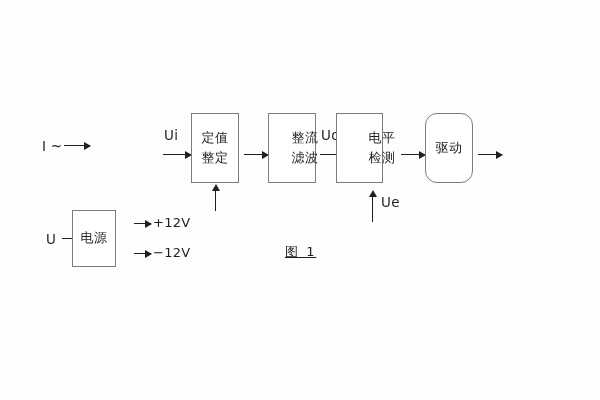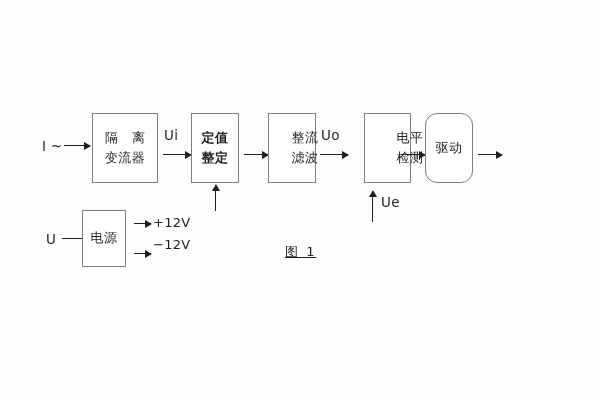--- a/index.html
+++ b/index.html
@@ -92,69 +92,65 @@
   }
 </style>
 </head>
 <body>
 
 <div id="canvas">
 
   <div class="lbl lbl-sig" style="left:42px; top:138px;">I ~</div>
   <div class="harrow" style="left:64px; top:145px; width:26px;"></div>
 
-  <div class="box wide-spacing" style="left:92px; top:113px; width:66px; height:70px;">
-    <span class="ln">隔 离</span>
-    <span class="ln">变流器</span>
-  </div>
 
   <div class="lbl lbl-sig" style="left:164px; top:127px;">Ui</div>
   <div class="harrow" style="left:163px; top:154px; width:28px;"></div>
 
-  <div class="box" style="left:191px; top:113px; width:48px; height:70px;font-weight:bold;">
+  <div class="box" style="left:191px; top:113px; width:48px; height:70px;">
     <span class="ln">定值</span>
     <span class="ln">整定</span>
   </div>
 
   <div class="harrow" style="left:244px; top:154px; width:24px;"></div>
 
   <div class="box" style="left:268px; top:113px; width:48px; height:70px;padding-left:26px;">
     <span class="ln">整流</span>
     <span class="ln">滤波</span>
   </div>
 
   <div class="lbl lbl-sig" style="left:321px; top:127px;">Uo</div>
   <div class="harrow" style="left:320px; top:154px; width:28px;"></div>
 
-  <div class="box" style="left:364px; top:113px; width:38px; height:70px;padding-left:45px;">
+  <div class="box" style="left:336px; top:113px; width:38px; height:70px;padding-left:45px;">
     <span class="ln">电平</span>
     <span class="ln">检测</span>
   </div>
 
   <div class="harrow" style="left:401px; top:154px; width:24px;"></div>
 
   <div class="box" style="left:425px; top:113px; width:48px; height:70px;border-radius:12px;">
     <span class="ln">驱动</span>
   </div>
 
   <div class="harrow" style="left:478px; top:154px; width:24px;"></div>
 
 
   <div class="lbl lbl-sig" style="left:46px; top:231px;">U</div>
   <div class="harrow" style="left:62px; top:238px; width:28px;"></div>
 
-  <div class="box" style="left:82px; top:210px; width:44px; height:57px;">
+  <div class="box" style="left:72px; top:210px; width:44px; height:57px;">
     <span class="ln">电源</span>
   </div>
 
   <div class="harrow" style="left:134px; top:223px; width:17px;"></div>
   <div class="lbl" style="left:153px; top:215px;">+12V</div>
 
   <div class="harrow" style="left:134px; top:253px; width:17px;"></div>
-  <div class="lbl" style="left:153px; top:237px;">−12V</div>
+  <div class="lbl" style="left:153px; top:245px;">−12V</div>
 
 
   <div class="varrow" style="left:215px; top:190px; height:21px;"></div>
 
 
   <div class="varrow" style="left:372px; top:196px; height:26px;"></div>
   <div class="lbl lbl-sig" style="left:381px; top:194px;">Ue</div>
 
   <div class="caption" style="left:285px; top:243px;">图 1</div>
 

